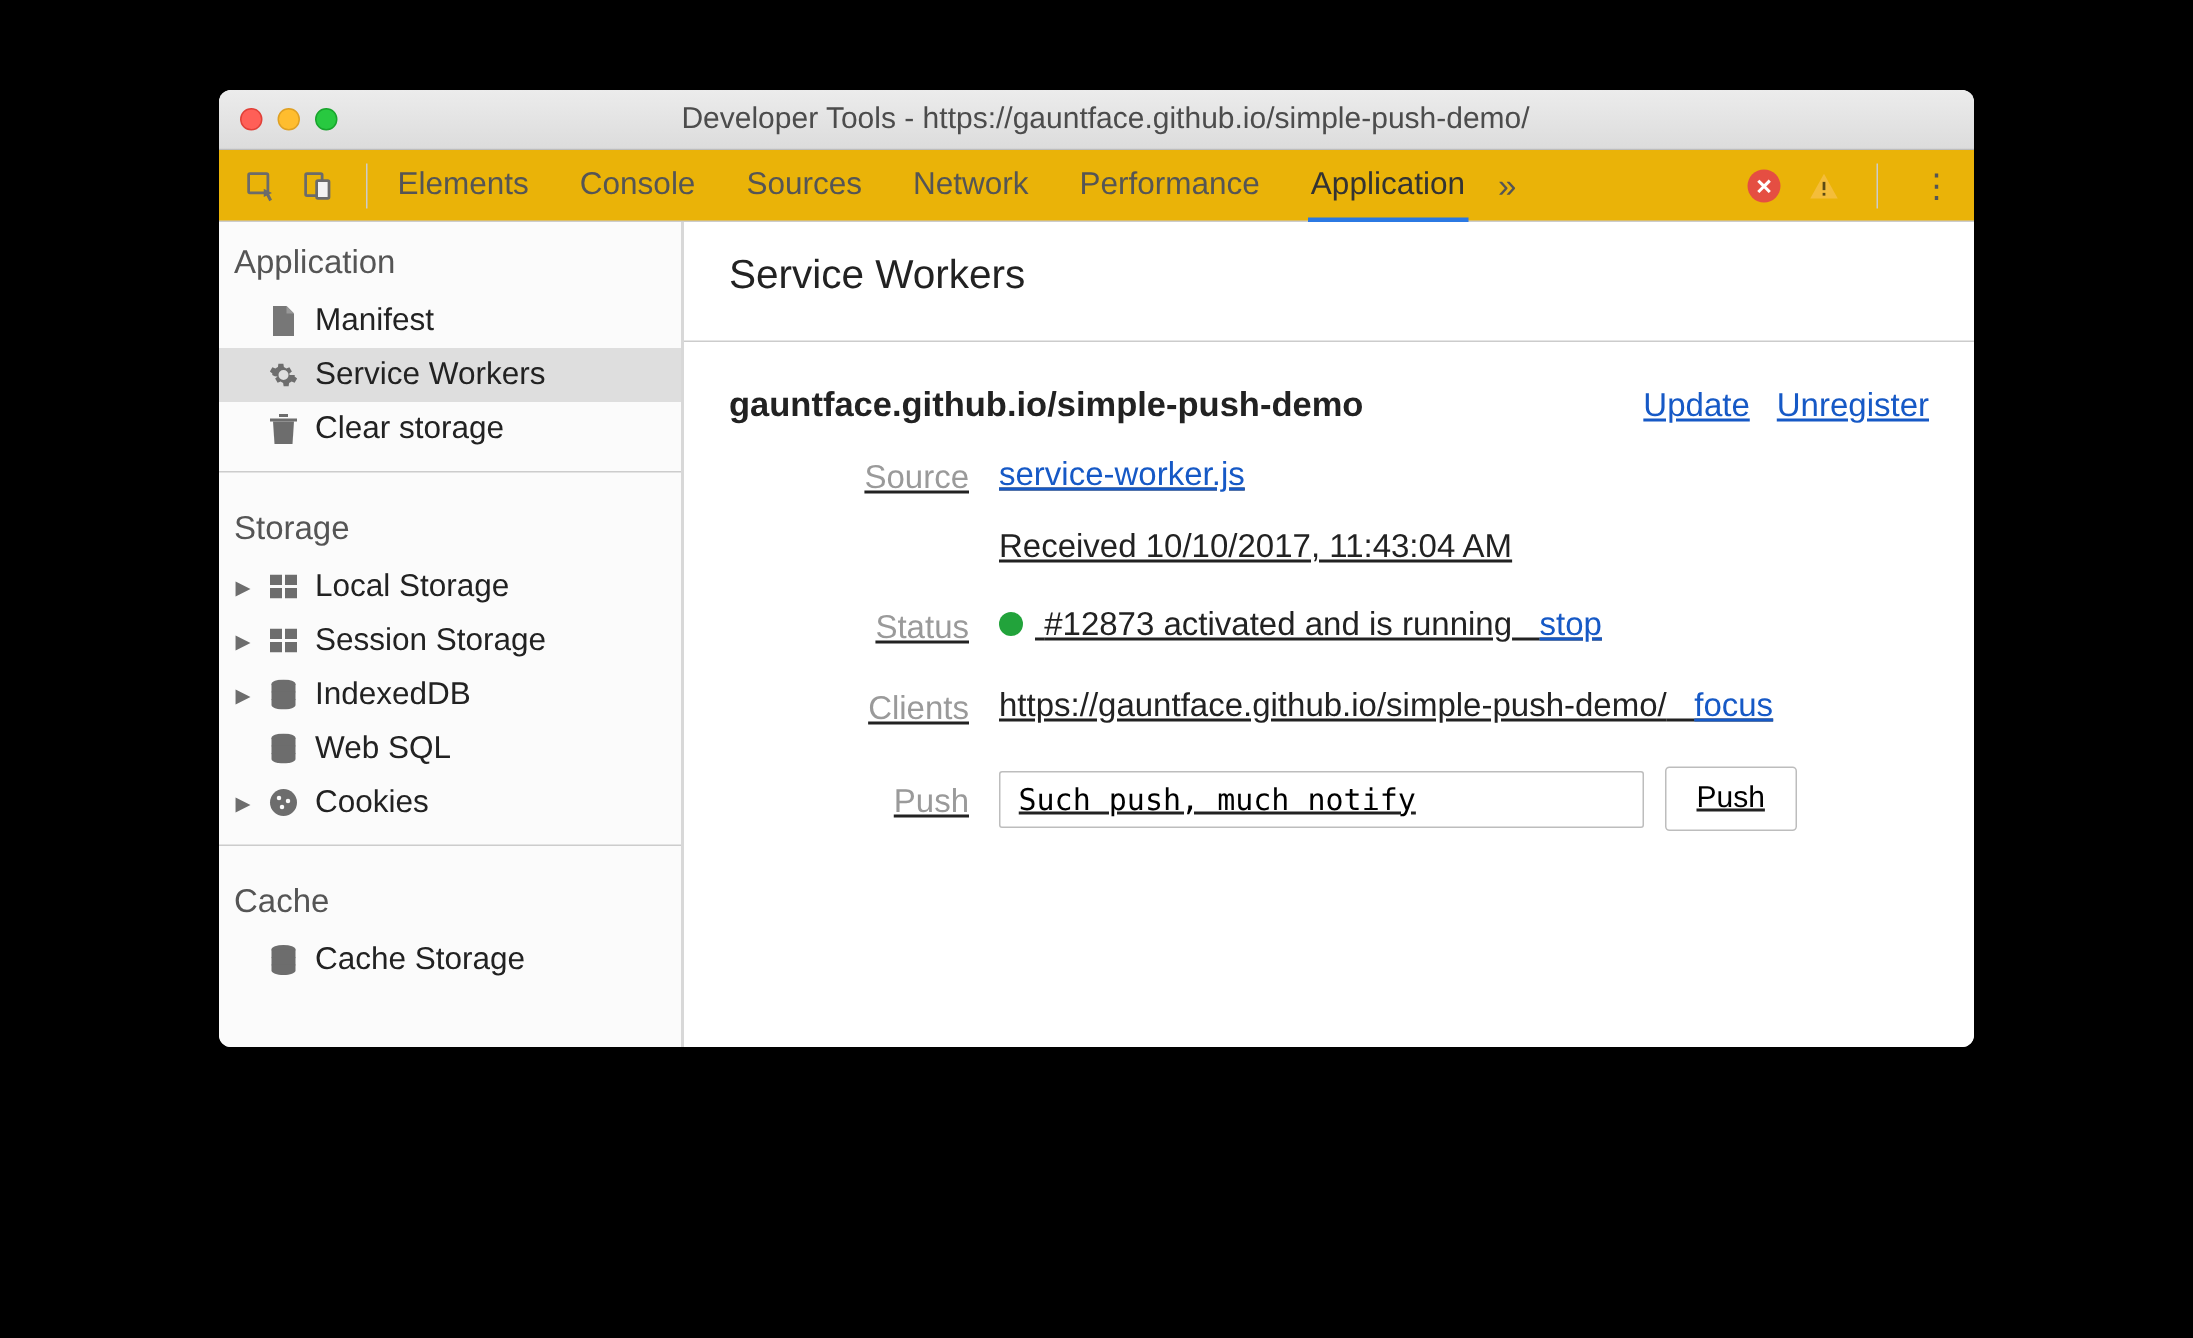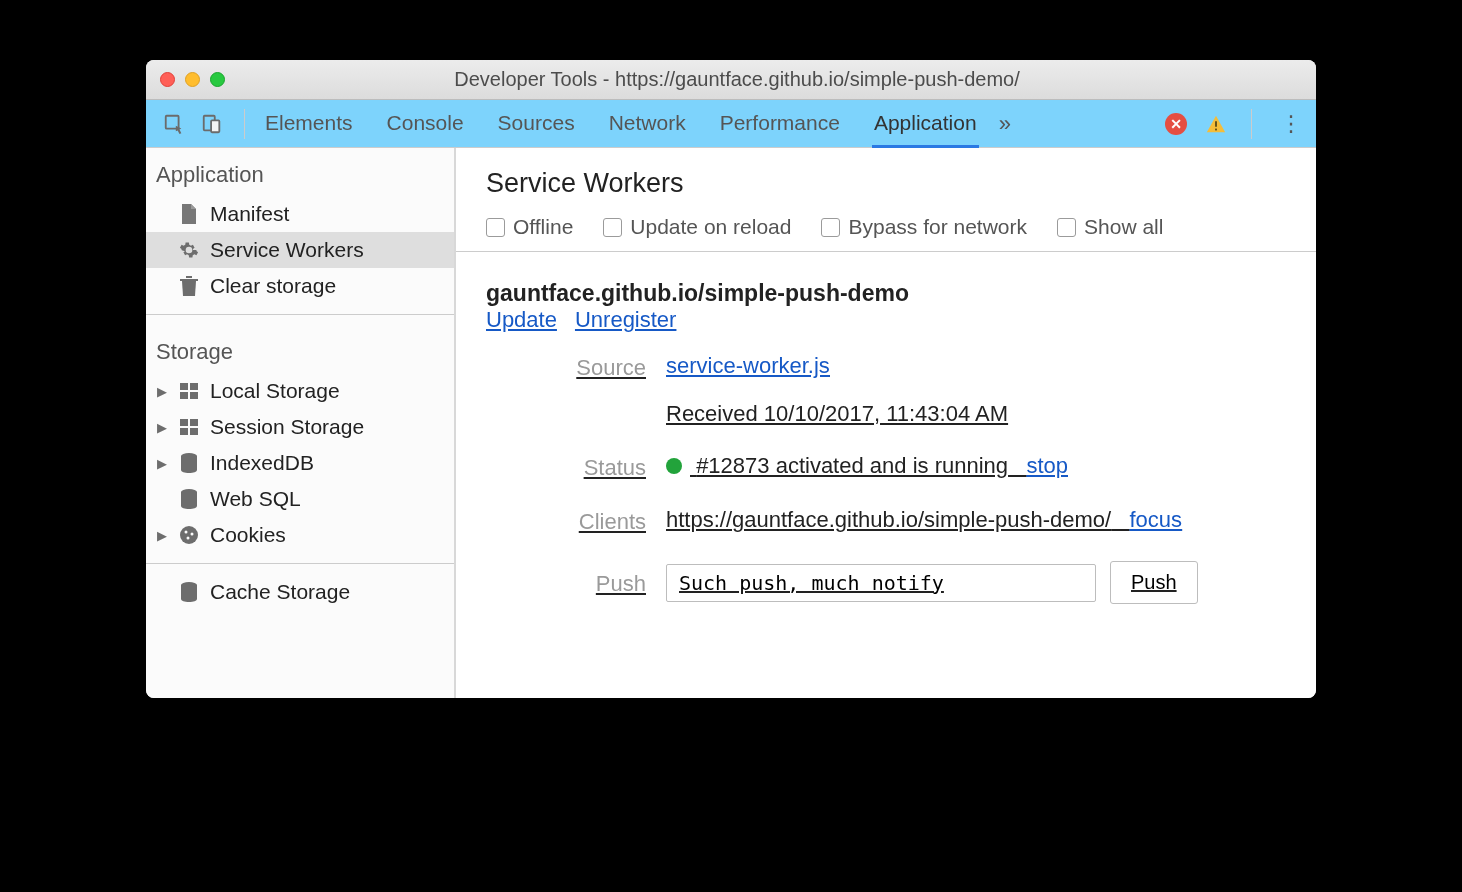--- a/index.html
+++ b/index.html
@@ -42,21 +42,21 @@
     text-align: center;
     font-size: 20px;
     color: #4c4c4c;
     pointer-events: none;
     padding-left: 12px;
   }
 
   
   .toolbar {
     height: 48px;
-    background: #7dd3fc;
+    background: #eab308;
     border-bottom: 1px solid #ccc;
     display: flex;
     align-items: center;
     padding: 0 14px;
     gap: 10px;
   }
   .tool-icon {
     width: 28px; height: 28px;
     display: flex; align-items: center; justify-content: center;
     color: #6b6b6b;
@@ -138,21 +138,20 @@
     display: flex; align-items: center; gap: 8px;
   }
   .chkbox {
     width: 19px; height: 19px; border: 1px solid #9b9b9b; border-radius: 3px; background: #fff;
   }
   .main-divider { height: 1px; background: #ccc; }
 
   .scope {
     display: flex; align-items: baseline; justify-content: space-between;
     padding: 28px 30px 10px 30px;
-    flex-direction: column;
   }
   .scope-name { font-weight: 700; font-size: 23px; }
   .scope-actions { display: flex; gap: 18px; text-align: center; }
   .link { color: #1659c6; text-decoration: underline; cursor: pointer; font-size: 22px; }
 
   .rows { padding: 10px 30px 30px 30px; display: grid; grid-template-columns: 160px 1fr; row-gap: 26px; column-gap: 20px; align-items: start; font-size: 22px; text-decoration: underline;}
   .rlabel { text-align: right; color: #9a9a9a; padding-top: 2px; }
   .rval { color: #222; }
   .status-dot { display:inline-block; width: 16px; height: 16px; border-radius: 50%; background: #22a33b; margin-right: 8px; vertical-align: -1px;}
   .push-row { display: flex; gap: 14px; align-items: center; }
@@ -324,57 +323,40 @@
               <circle cx="7" cy="7" r="1.5" fill="#fbfbfb"></circle>
               <circle cx="13" cy="9" r="1.5" fill="#fbfbfb"></circle>
               <circle cx="9" cy="13" r="1.5" fill="#fbfbfb"></circle>
             </svg>
         </span>
         <span>Cookies</span>
       </div>
 
       <div class="side-sep"></div>
 
+      <div class="side-section-title">Cache</div>
 
       <div class="side-item">
         <span class="tri"></span>
         <span class="icon">
           <svg width="18" height="20" viewBox="0 0 18 20" fill="#6d6d6d">
               <ellipse cx="9" cy="3" rx="8" ry="3"></ellipse>
               <path d="M1 3v5c0 1.7 3.6 3 8 3s8-1.3 8-3V3"></path>
               <path d="M1 8v5c0 1.7 3.6 3 8 3s8-1.3 8-3V8"></path>
               <path d="M1 13v4c0 1.7 3.6 3 8 3s8-1.3 8-3v-4"></path>
             </svg>
         </span>
         <span>Cache Storage</span>
       </div>
 
     </div>
 
     <div class="main">
       <div class="main-header">
         <div class="main-title">Service Workers</div>
-        <div class="checks">
-          <label class="chk">
-            <span class="chkbox"></span>
-            <span>Offline</span>
-          </label>
-          <label class="chk">
-            <span class="chkbox"></span>
-            <span>Update on reload</span>
-          </label>
-          <label class="chk">
-            <span class="chkbox"></span>
-            <span>Bypass for network</span>
-          </label>
-          <label class="chk">
-            <span class="chkbox"></span>
-            <span>Show all</span>
-          </label>
-        </div>
       </div>
       <div class="main-divider"></div>
 
       <div class="scope">
         <div class="scope-name">gauntface.github.io/simple-push-demo</div>
         <div class="scope-actions">
           <span class="link">Update</span>
           <span class="link">Unregister</span>
         </div>
       </div>

